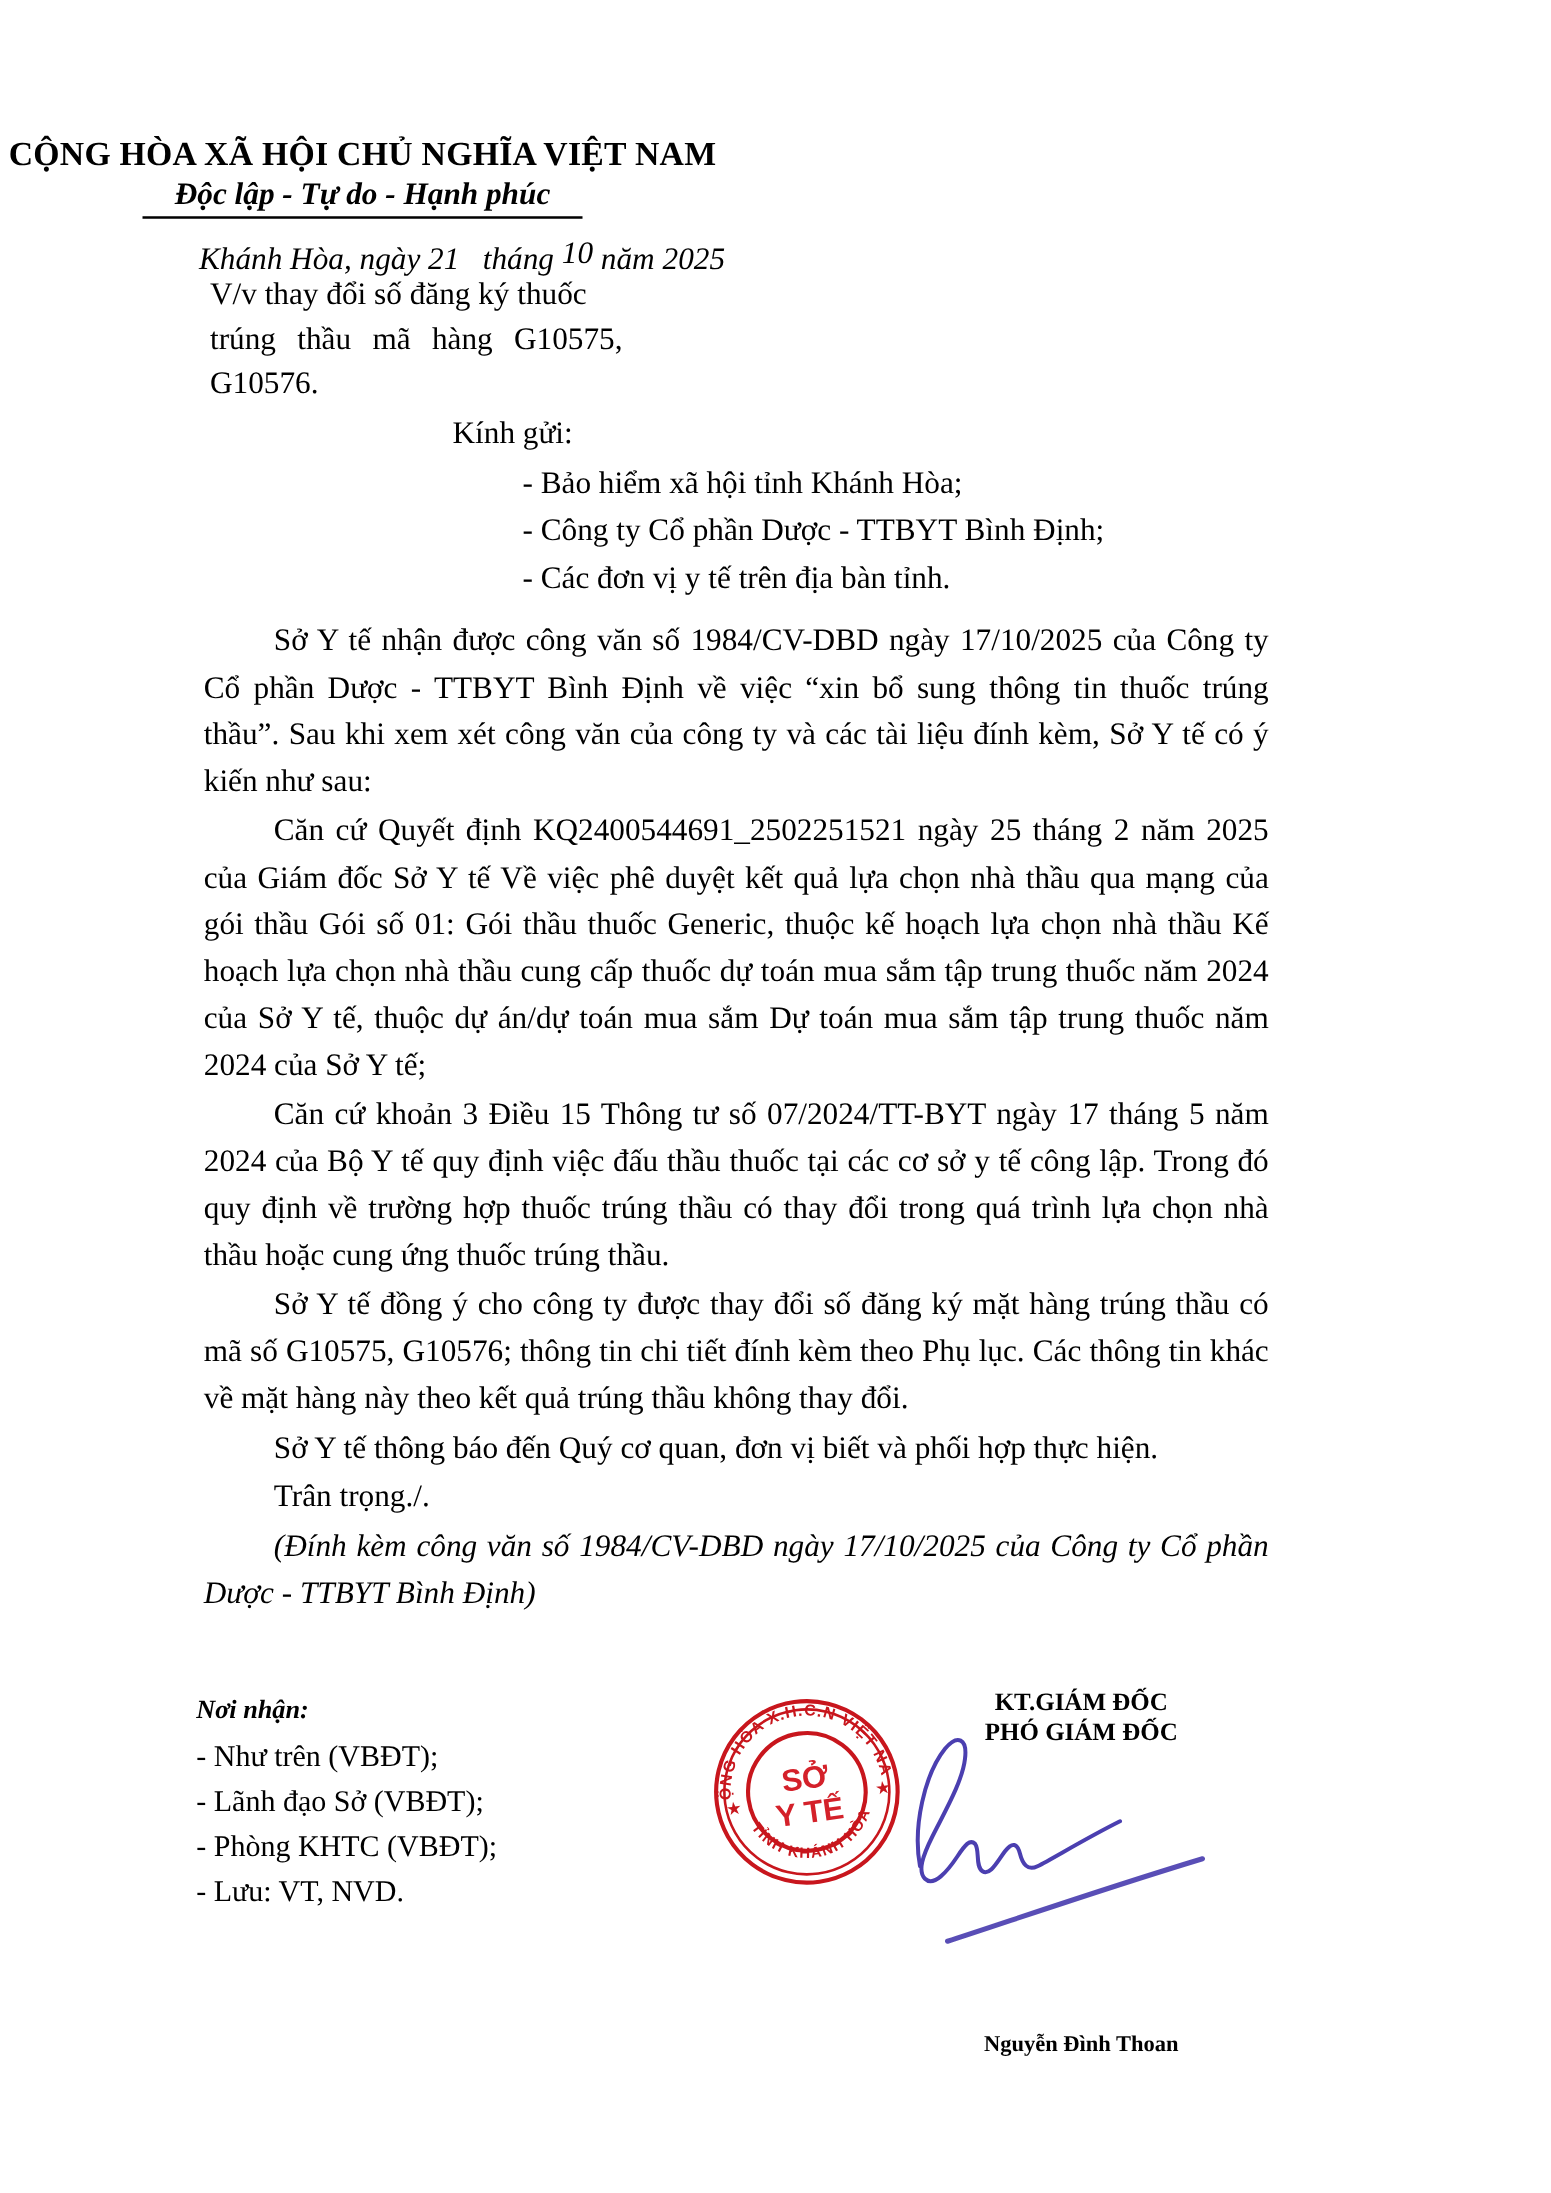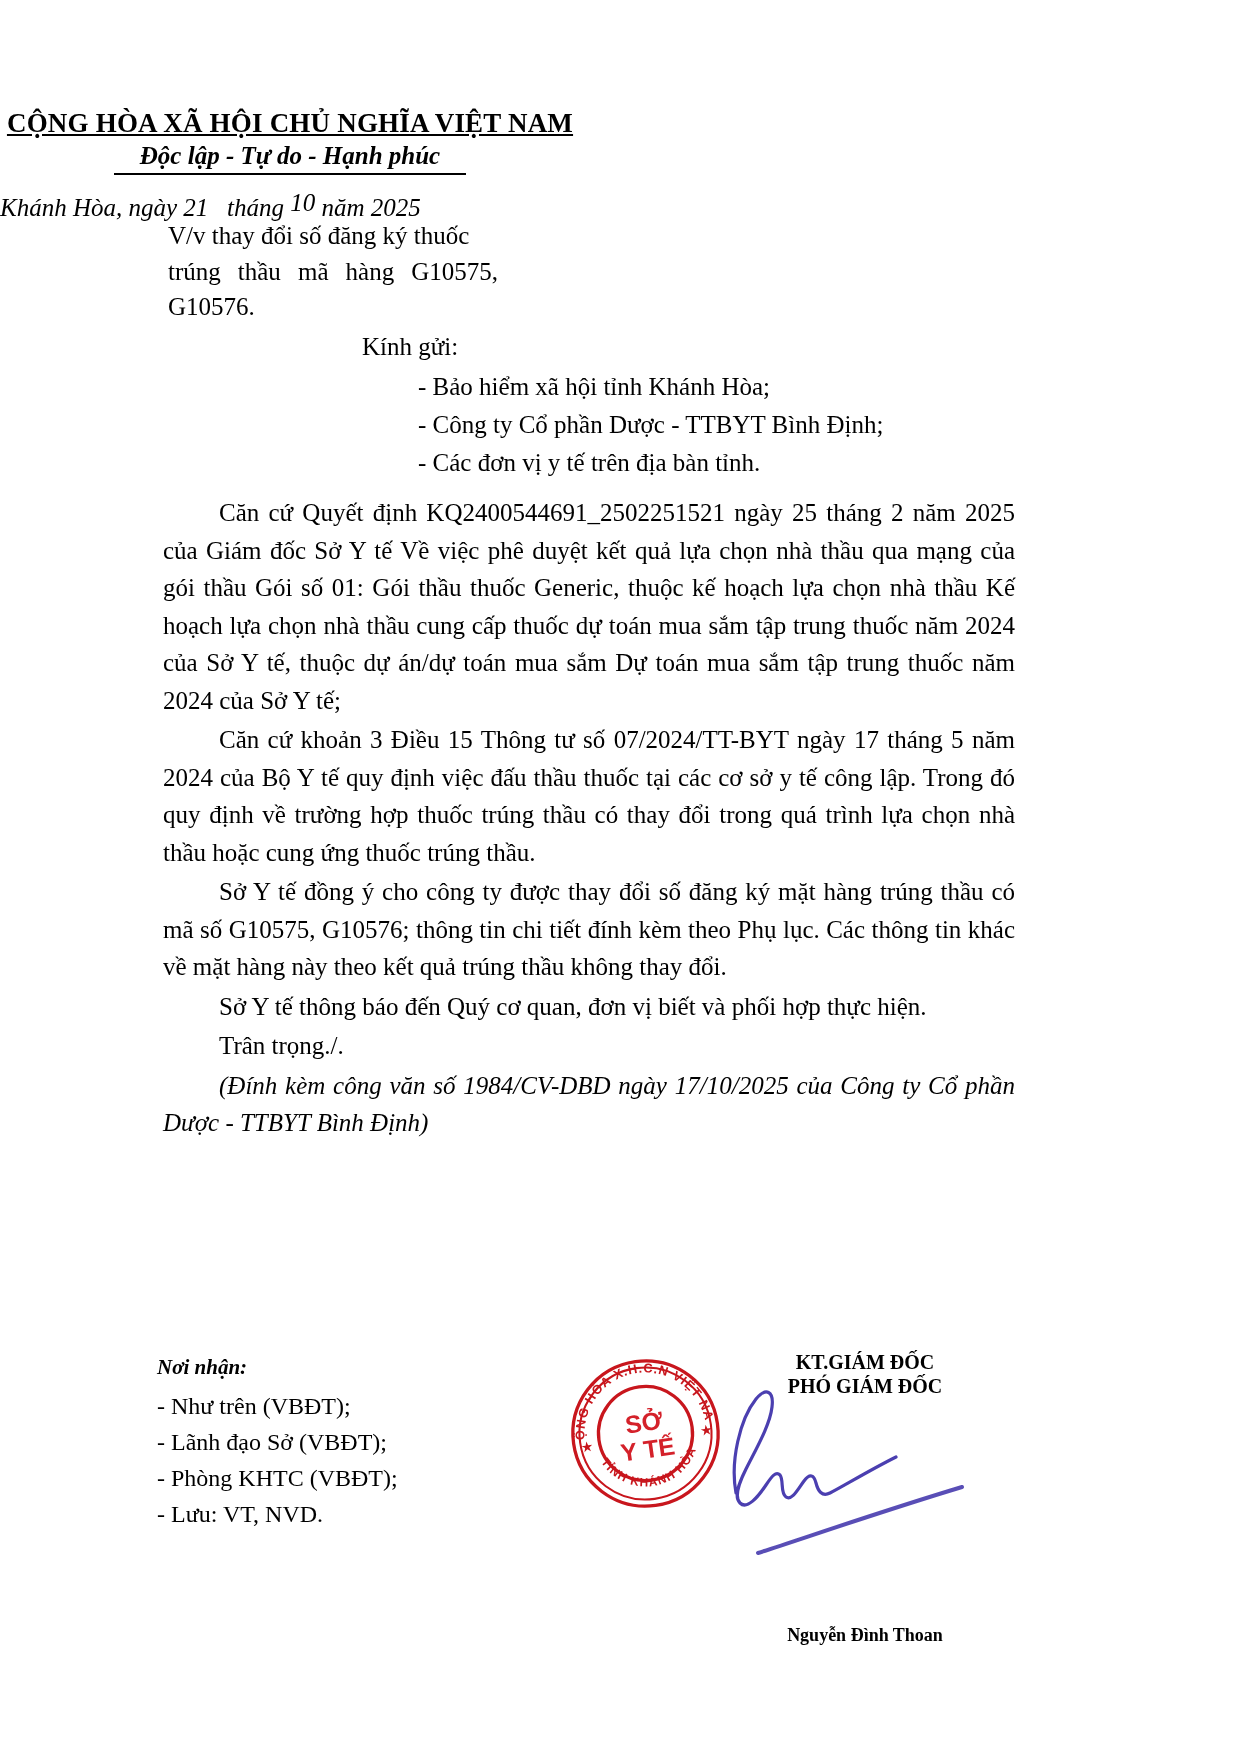--- a/index.html
+++ b/index.html
@@ -15,26 +15,26 @@
 
   
   .header { display:flex; position:absolute; left:0; top:108px; width:1241px; }
   .hdr-left  { width:430px; margin-left:140px; text-align:center; }
   .hdr-right { width:580px; text-align:center; }
 
   .org-line1 { font-size:25px; letter-spacing:.2px; white-space:nowrap; }
   .org-line2 { font-size:25px; font-weight:bold; display:inline-block; padding:0 8px 2px 8px; }
   .org-rule  { width:128px; height:2px; background:#000; margin:1px auto 0 auto; }
 
-  .nat-line1 { font-size:27px; font-weight:bold; letter-spacing:.2px; white-space:nowrap;text-decoration:underline; }
+  .nat-line1 { font-size:27px; font-weight:bold; letter-spacing:.2px; white-space:nowrap; }
   .nat-line2 { font-size:25px; font-weight:bold; display:inline-block; padding:3px 6px 2px 6px;font-style:italic; }
   .nat-rule  { width:352px; height:2px; background:#000; margin:1px auto 0 auto; }
 
   .so-line { margin-top:17px; font-size:25px; text-align:center; }
-  .date-line { margin-top:19px; font-size:25px; font-style:italic; text-align:left; white-space:nowrap; }
+  .date-line { margin-top:19px; font-size:25px; font-style:italic; text-align:right; white-space:nowrap; }
   .date-line .sup { position:relative; top:-5px; }
 
   
   .subject {
     position:absolute; left:168px; top:218px; width:330px;
     font-size:25px; line-height:1.42; text-align:justify; text-align-last:left;
   }
   .subject div { white-space:nowrap; }
   .subject .ln2 { display:block; text-align:justify; text-align-last:justify; white-space:normal; }
 
@@ -105,20 +105,21 @@
   </div>
 
   <div class="kinhgui">Kính gửi:</div>
   <div class="kg-list">
     <div>- Bảo hiểm xã hội tỉnh Khánh Hòa;</div>
     <div>- Công ty Cổ phần Dược - TTBYT Bình Định;</div>
     <div>- Các đơn vị y tế trên địa bàn tỉnh.</div>
   </div>
 
   <div class="body-block">
+    <p>Sở Y tế nhận được công văn số 1984/CV-DBD ngày 17/10/2025 của Công ty Cổ phần Dược - TTBYT Bình Định về việc “xin bổ sung thông tin thuốc trúng thầu”. Sau khi xem xét công văn của công ty và các tài liệu đính kèm, Sở Y tế có ý kiến như sau:</p>
     <p>Căn cứ Quyết định KQ2400544691_2502251521 ngày 25 tháng 2 năm 2025 của Giám đốc Sở Y tế Về việc phê duyệt kết quả lựa chọn nhà thầu qua mạng của gói thầu Gói số 01: Gói thầu thuốc Generic, thuộc kế hoạch lựa chọn nhà thầu Kế hoạch lựa chọn nhà thầu cung cấp thuốc dự toán mua sắm tập trung thuốc năm 2024 của Sở Y tế, thuộc dự án/dự toán mua sắm Dự toán mua sắm tập trung thuốc năm 2024 của Sở Y tế;</p>
     <p>Căn cứ khoản 3 Điều 15 Thông tư số 07/2024/TT-BYT ngày 17 tháng 5 năm 2024 của Bộ Y tế quy định việc đấu thầu thuốc tại các cơ sở y tế công lập. Trong đó quy định về trường hợp thuốc trúng thầu có thay đổi trong quá trình lựa chọn nhà thầu hoặc cung ứng thuốc trúng thầu.</p>
     <p>Sở Y tế đồng ý cho công ty được thay đổi số đăng ký mặt hàng trúng thầu có mã số G10575, G10576; thông tin chi tiết đính kèm theo Phụ lục. Các thông tin khác về mặt hàng này theo kết quả trúng thầu không thay đổi.</p>
     <p> Sở Y tế thông báo đến Quý cơ quan, đơn vị biết và phối hợp thực hiện.</p>
     <p>Trân trọng./.</p>
     <p class="italic">(Đính kèm công văn số 1984/CV-DBD ngày 17/10/2025 của Công ty Cổ phần Dược - TTBYT Bình Định)</p>
   </div>
 
   <div class="noinhan-title">Nơi nhận:</div>
   <div class="noinhan-list">

